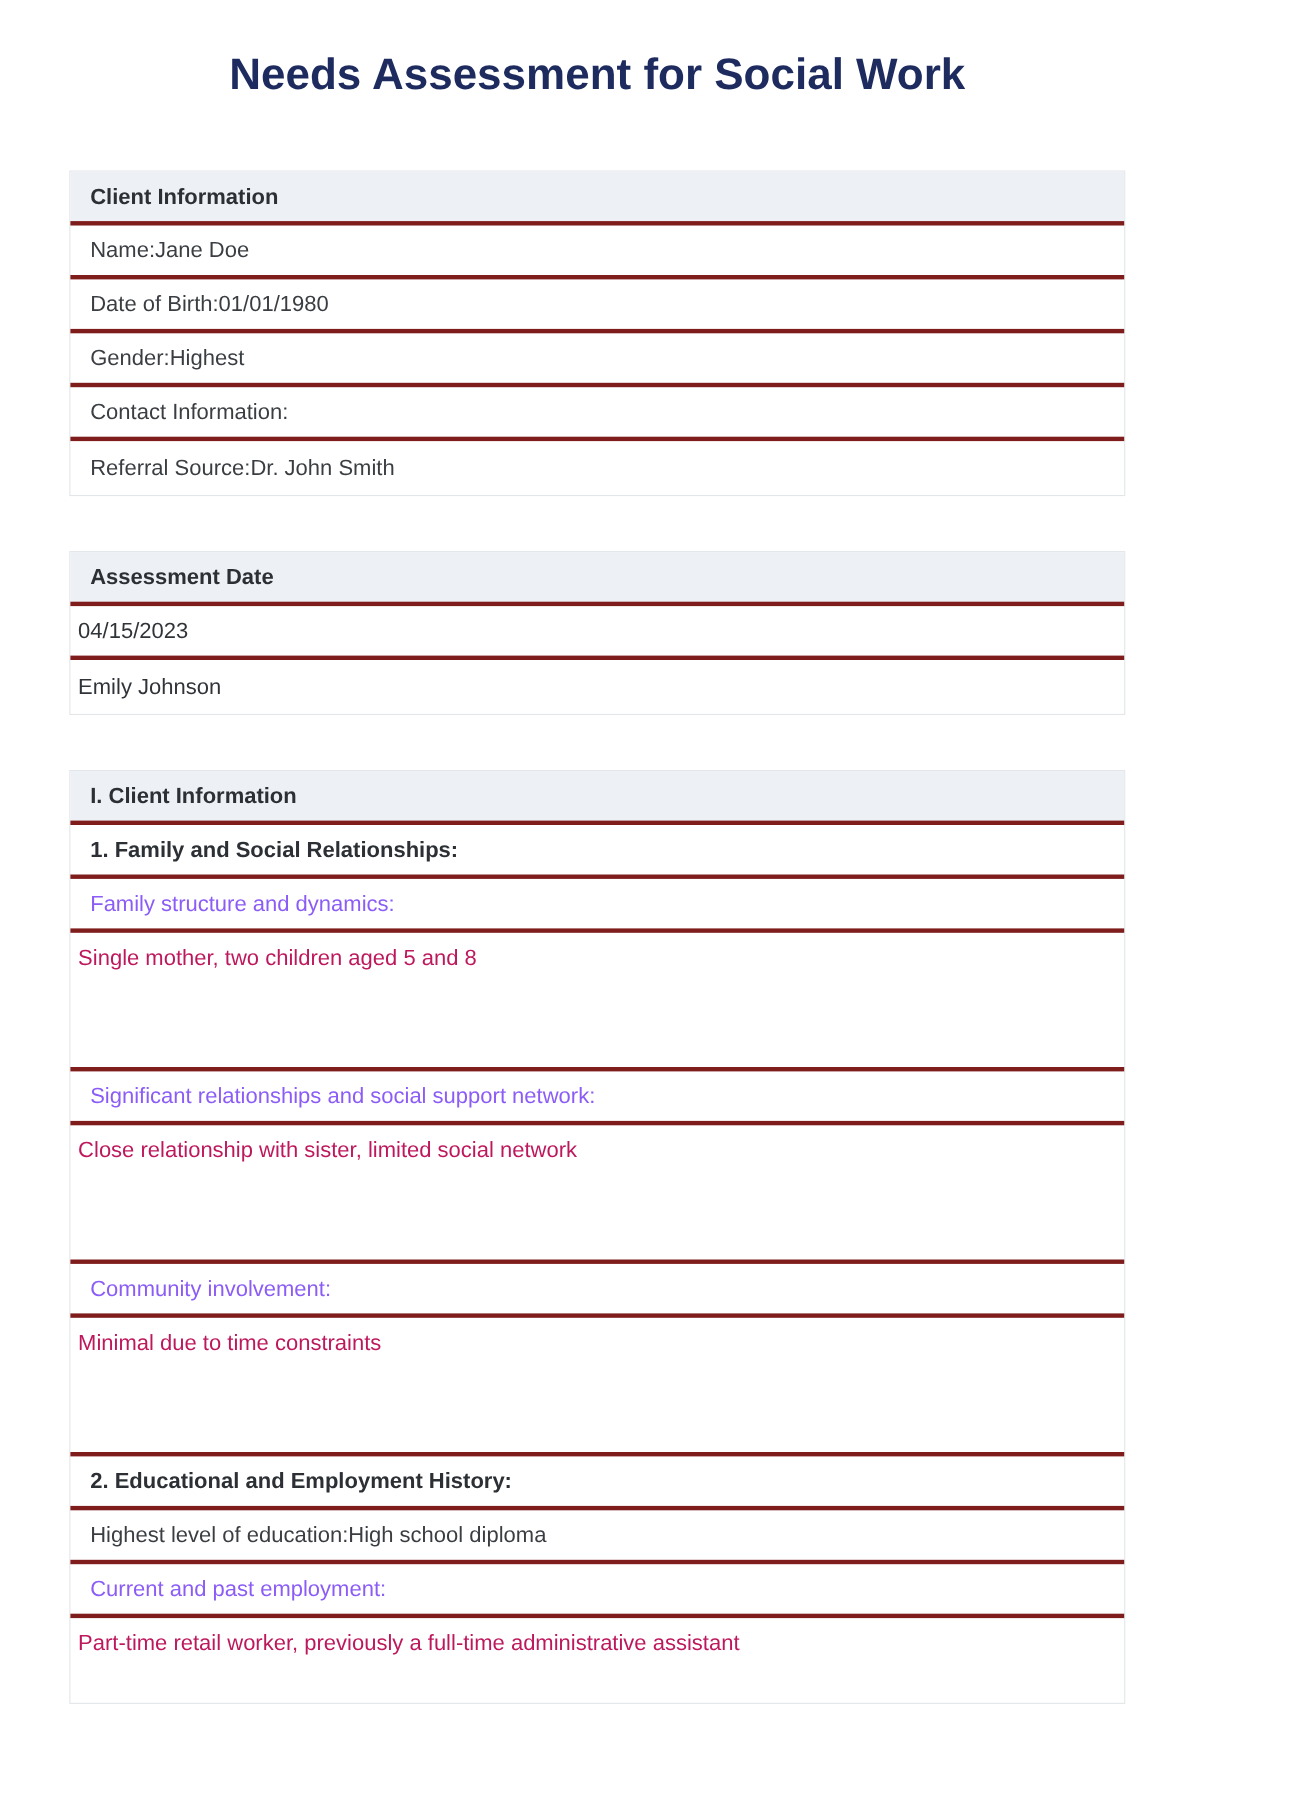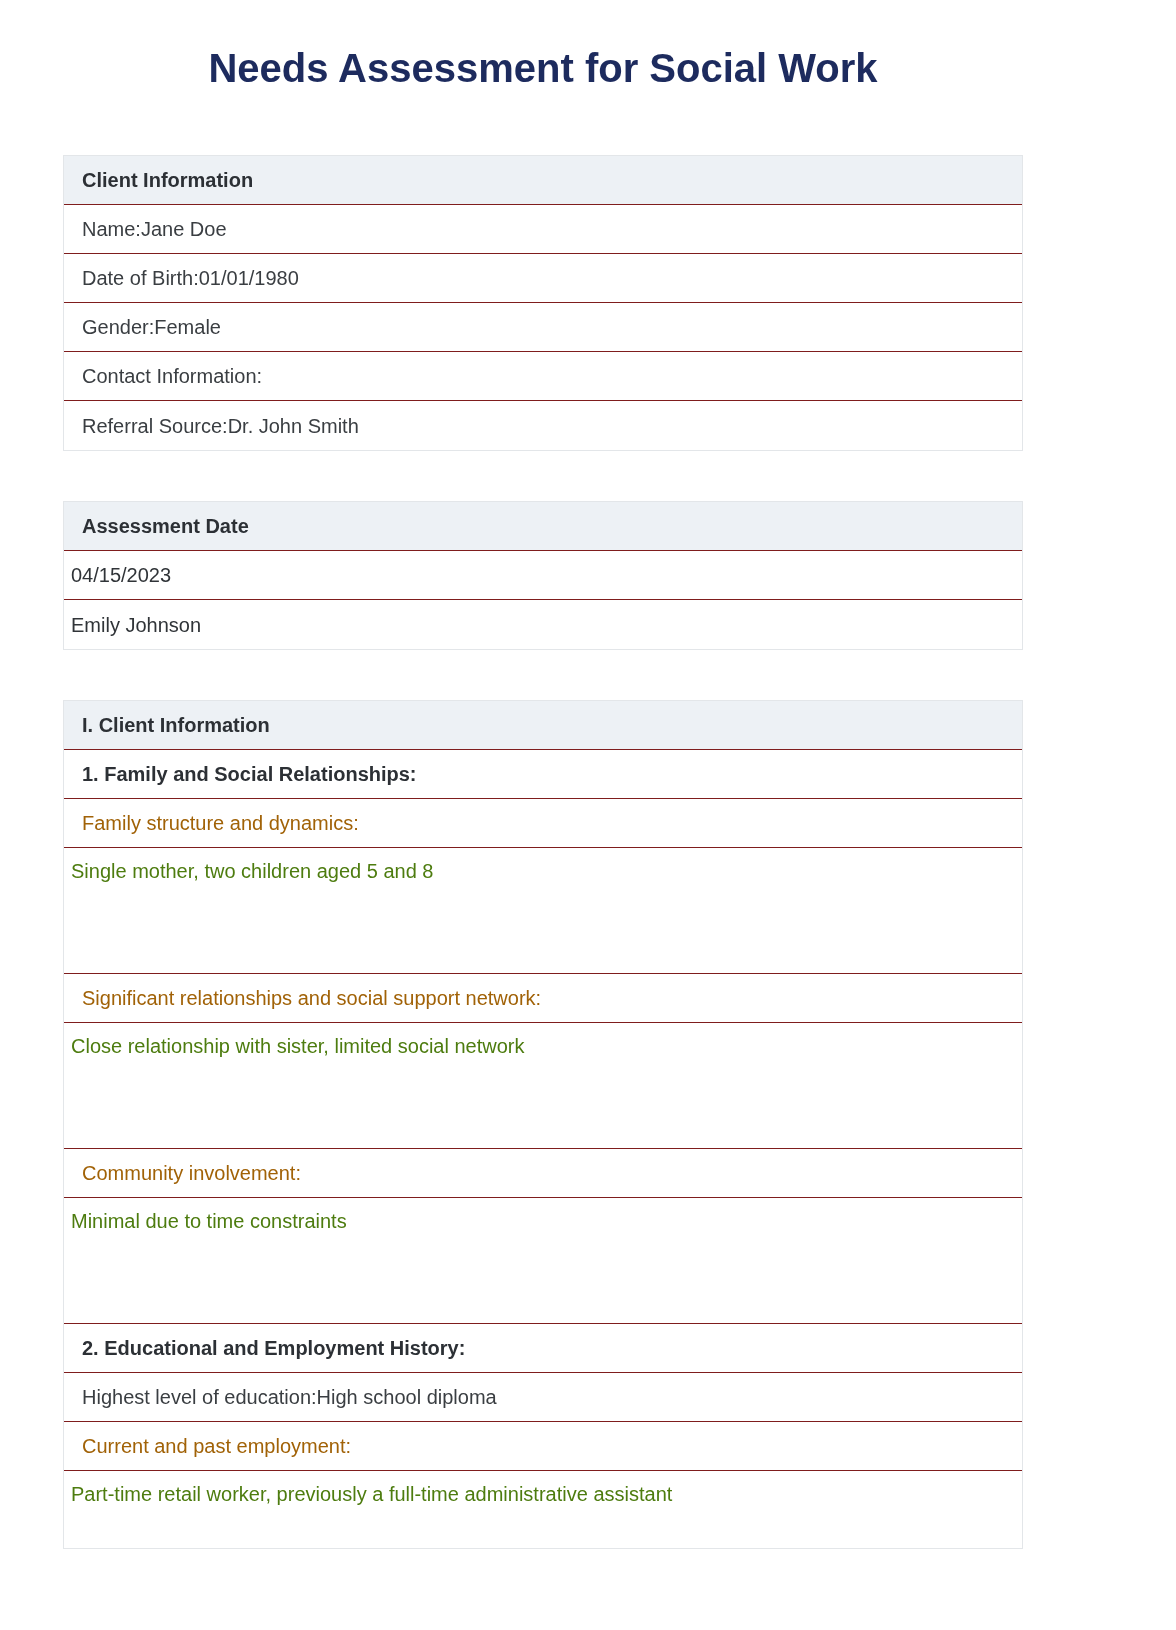--- a/index.html
+++ b/index.html
@@ -32,45 +32,45 @@
     margin-bottom: 50px;
     background: #ffffff;
   }
   .tbl:last-child { margin-bottom: 0; }
   .row {
     box-sizing: border-box;
     min-height: 49px;
     display: flex;
     align-items: center;
     padding: 0 20px 0 18px;
-    border-bottom: 1px solid #7f1d1d;
+    border-bottom: 4px solid #7f1d1d;
     font-size: 20px;
     color: #3a3e42;
     line-height: 26px;
   }
   .row:last-child { border-bottom: none; }
   .row.head {
     background: #edf1f5;
     font-weight: bold;
     color: #2c3035;
   }
   .row.sub {
     font-weight: bold;
     color: #2c3035;
   }
-  .row.label-only { color: #a16207; }
+  .row.label-only { color: #8b5cf6; }
   .row.value {
     padding-left: 7px;
     color: #303438;
   }
   .row.answer {
     align-items: flex-start;
     padding: 10px 10px 6px 7px;
     min-height: 126px;
-    color: #4d7c0f;
+    color: #be185d;
   }
   .row.answer.short { min-height: 77px; }
   .lbl { white-space: pre-wrap; }
   .val { white-space: pre-wrap; }
 </style>
 </head>
 <body>
 
 <div class="page">
 
@@ -83,21 +83,21 @@
     <div class="row">
       <span class="lbl">Name:</span>
         <span class="val">Jane Doe</span>
     </div>
     <div class="row">
       <span class="lbl">Date of Birth:</span>
         <span class="val">01/01/1980</span>
     </div>
     <div class="row">
       <span class="lbl">Gender:</span>
-        <span class="val">Female</span>
+        <span class="val">Highest</span>
     </div>
     <div class="row">
       <span class="lbl">Contact Information:</span>
     </div>
     <div class="row">
       <span class="lbl">Referral Source:</span>
         <span class="val">Dr. John Smith</span>
     </div>
   </section>
 

